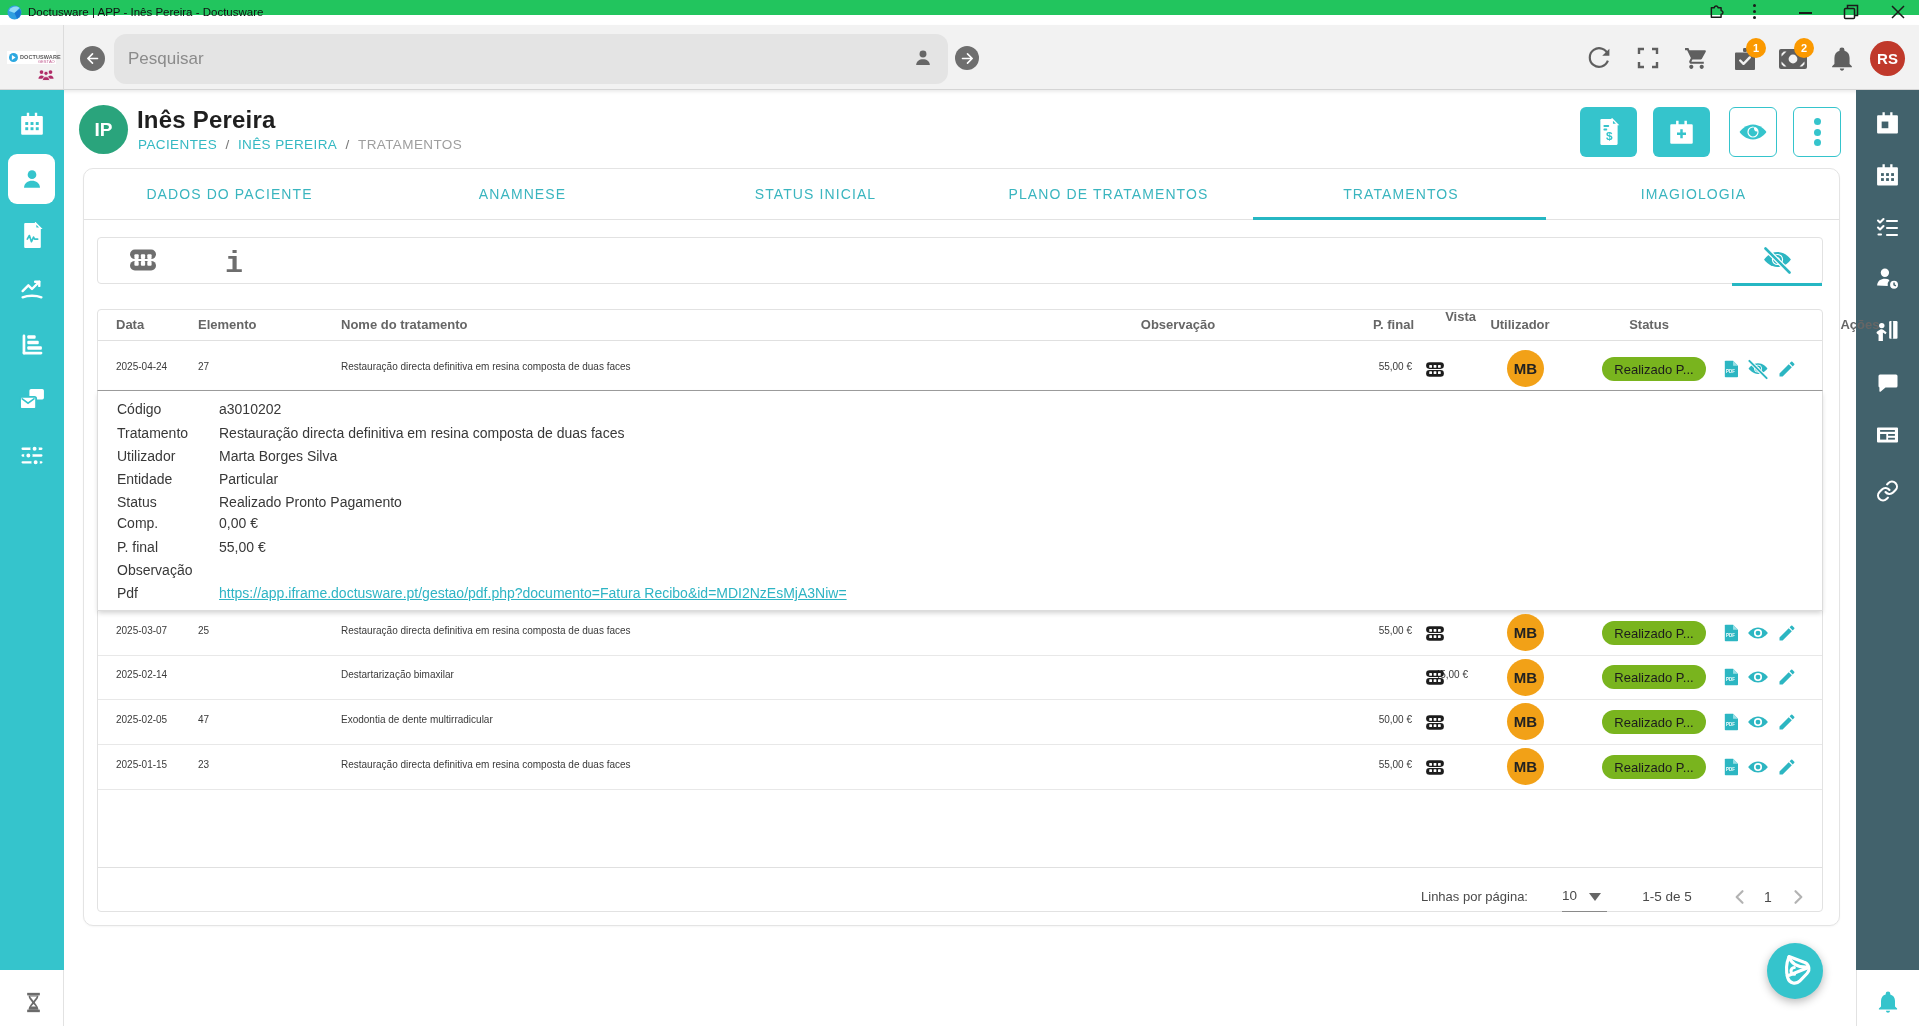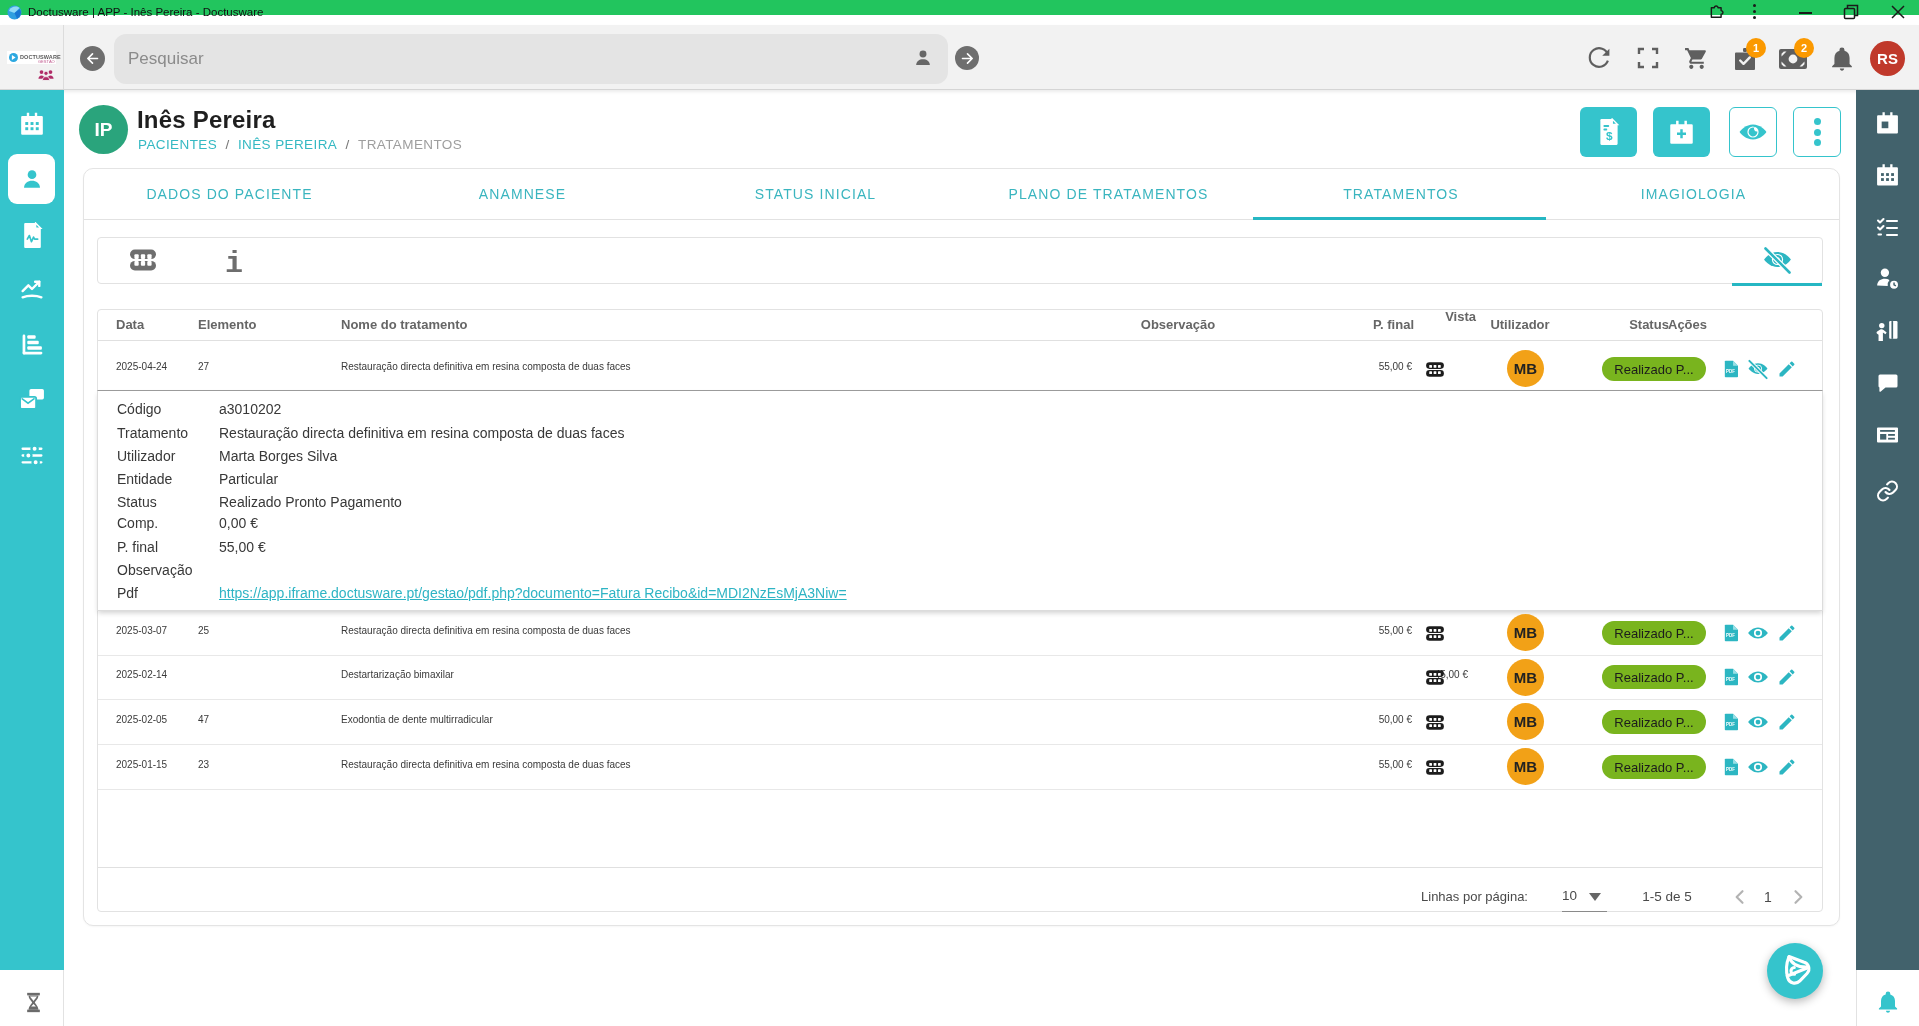--- a/index.html
+++ b/index.html
@@ -373,21 +373,21 @@
   <div id="tcard" class="ab"></div>
 
   <div class="th ab" style="left:116px;top:317px">Data</div>
   <div class="th ab" style="left:198px;top:317px">Elemento</div>
   <div class="th ab" style="left:341px;top:317px">Nome do tratamento</div>
   <div class="th ab" style="left:1128px;top:317px;width:100px;text-align:center">Observação</div>
   <div class="th ab" style="left:1334px;top:317px;width:80px;text-align:right">P. final</div>
   <div class="th ab" style="left:1396px;top:309px;width:80px;text-align:right">Vista</div>
   <div class="th ab" style="left:1480px;top:317px;width:80px;text-align:center">Utilizador</div>
   <div class="th ab" style="left:1609px;top:317px;width:80px;text-align:center">Status</div>
-  <div class="th ab" style="left:1668px;top:317px;width:80px;text-align:left">Ações</div>
+  <div class="th ab" style="left:1820px;top:317px;width:80px;text-align:center">Ações</div>
   <div id="thead-line" class="ab"></div>
 
   <div class="td ab" style="left:116px;top:361px">2025-04-24</div>
   <div class="td ab" style="left:198px;top:361px">27</div>
   <div class="td ab" style="left:341px;top:361px">Restauração directa definitiva em resina composta de duas faces</div>
   <div class="td ab" style="left:1312px;top:361px;width:100px;text-align:right">55,00 €</div>
   <svg class="ab" style="left:1425px;top:362px" width="20" height="15" viewBox="0 0 28 22" fill="#1c1c1c">
       <rect x="1" y="0.5" width="26" height="9.6" rx="4.8"></rect>
       <rect x="1" y="11.9" width="26" height="9.6" rx="4.8"></rect>
       <g fill="#fff">

